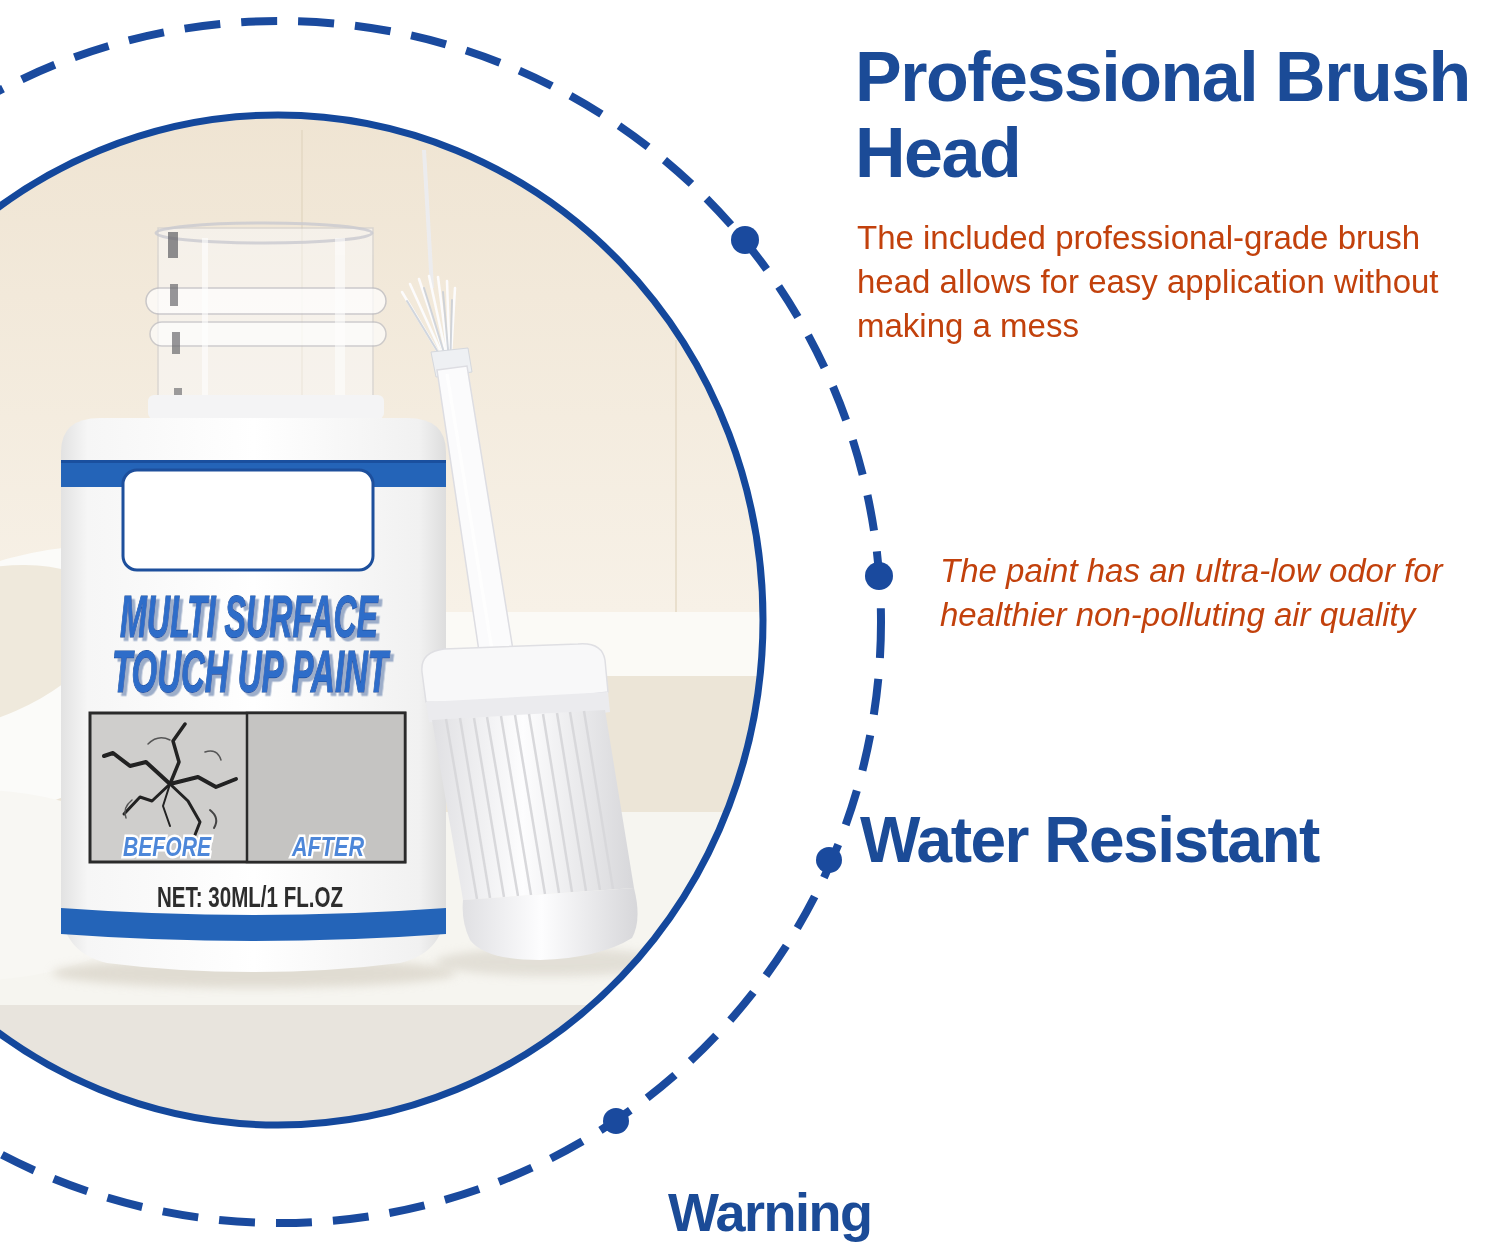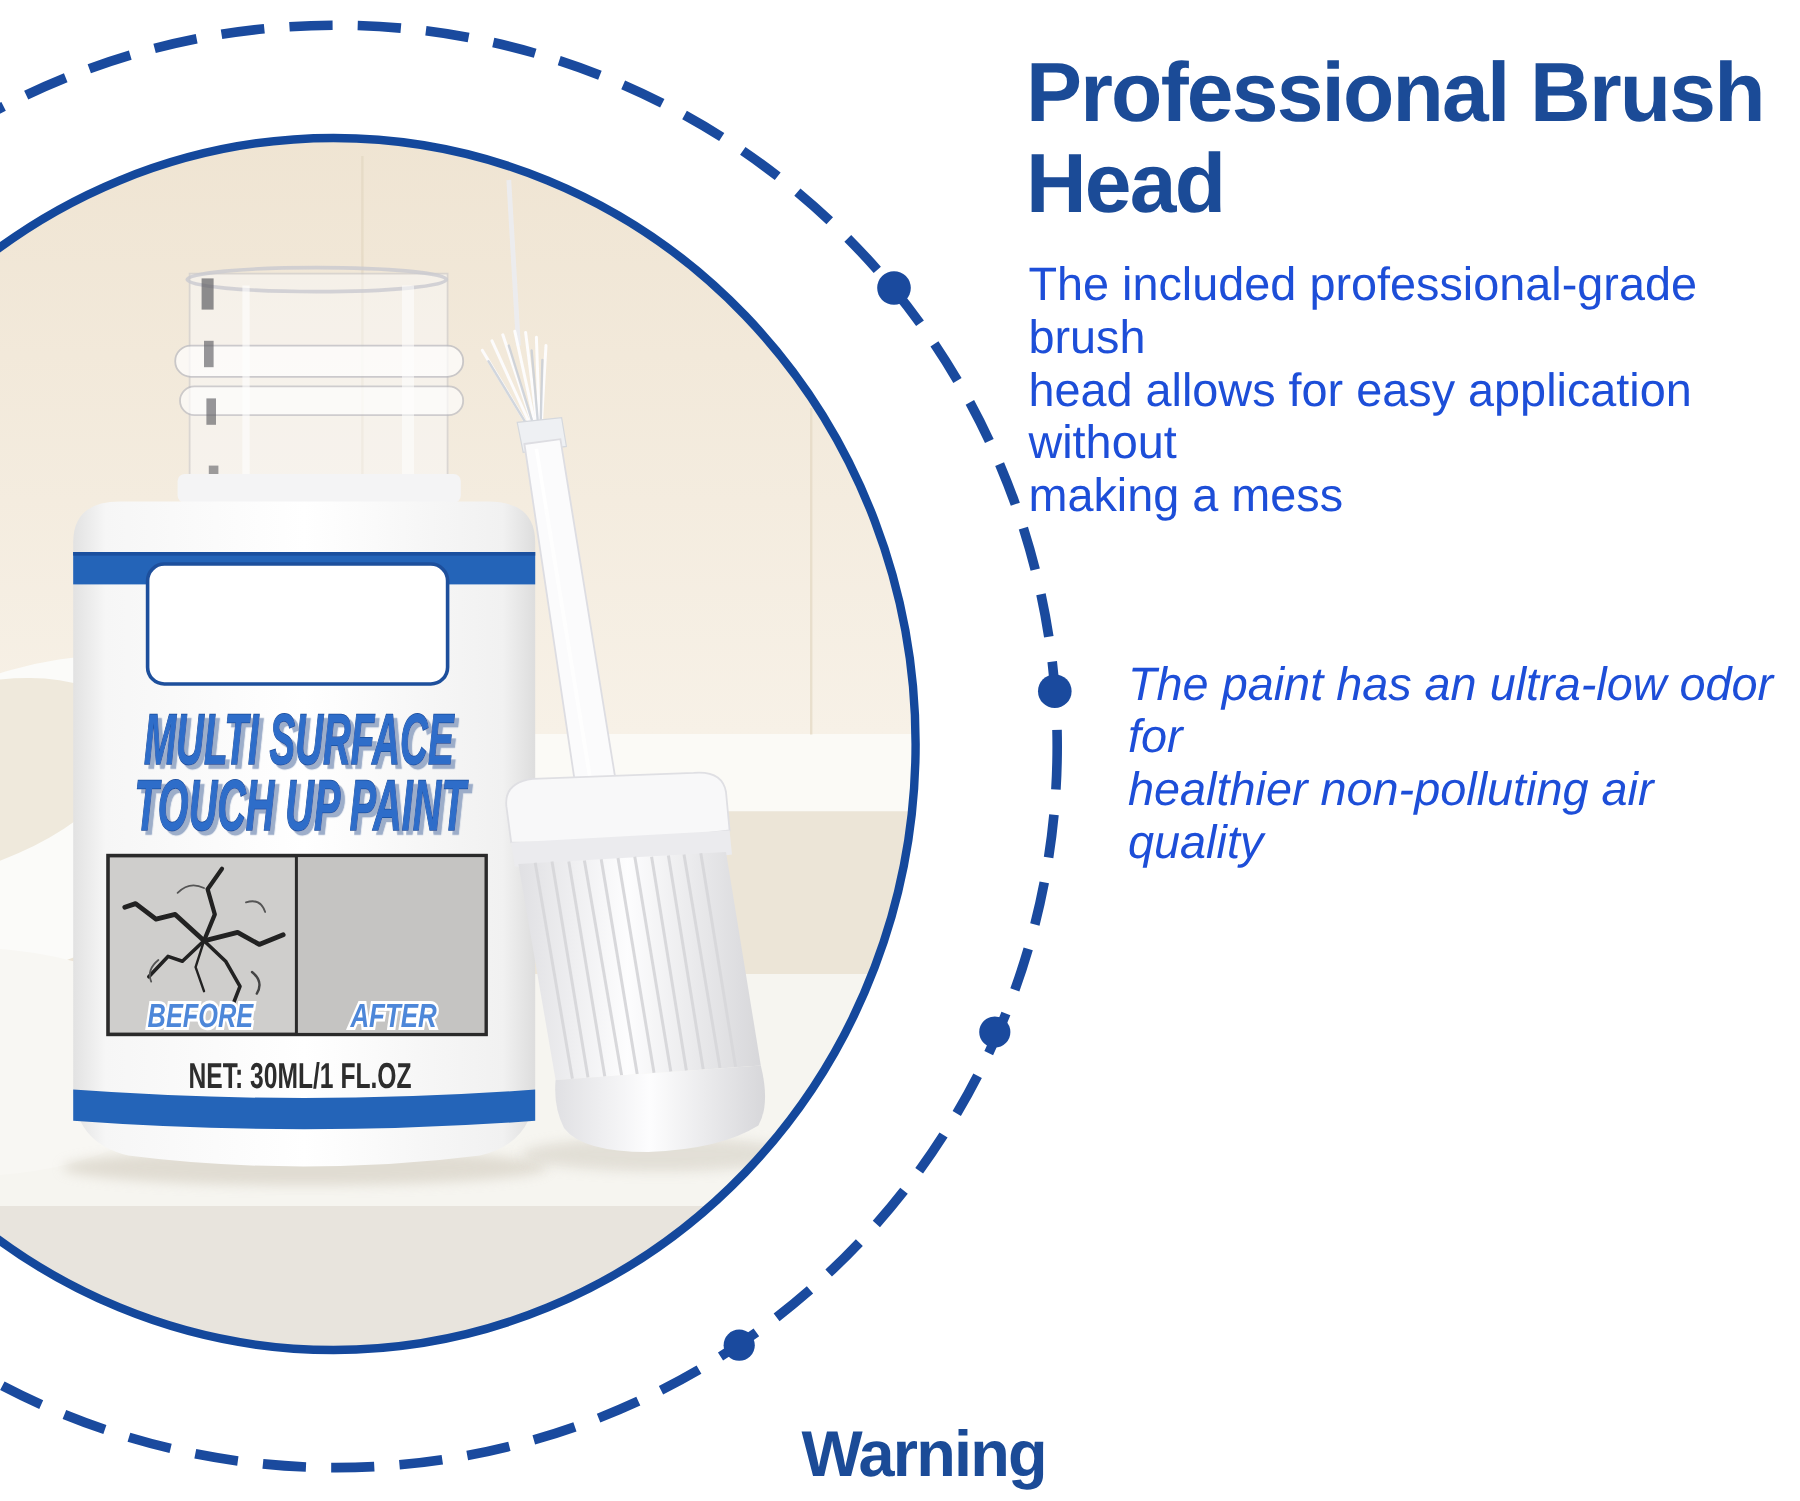--- a/index.html
+++ b/index.html
@@ -6,21 +6,21 @@
   .stage{
     position:relative;width:1500px;height:1251px;overflow:hidden;
     background:#ffffff;font-family:"Liberation Sans", sans-serif;
   }
   .stage svg{position:absolute;left:0;top:0;}
   .feature{position:absolute;}
   .feature-title{
     font-weight:bold;color:#1b4b97;letter-spacing:-1.5px;line-height:1.08;
   }
   .feature-body{
-    color:#1d4ed8;font-size:39px;line-height:44px;font-weight:400;
+    color:#c2410c;font-size:33px;line-height:44px;font-weight:400;
   }
   .f1-title{left:855px;top:40px;width:700px;font-size:70px;}
   .f1-body{left:857px;top:216px;}
   .f2-title{left:925px;top:462px;font-size:64px;}
   .f2-body{left:940px;top:549px;font-style:italic;}
   .f3-title{left:860px;top:806px;font-size:64px;}
   .f3-body{left:877px;top:884px;}
   .f4-title{left:668px;top:1183px;font-size:54px;}
   .f4-body{left:672px;top:1202px;}
 </style>
@@ -179,16 +179,17 @@
     <circle cx="879" cy="576" r="14" fill="#1a4a9e"></circle>
     <circle cx="829" cy="860" r="13" fill="#1a4a9e"></circle>
     <circle cx="616" cy="1121" r="13" fill="#1a4a9e"></circle>
   </svg>
 
   <div class="feature feature-title f1-title">Professional Brush Head</div>
   <div class="feature feature-body f1-body">The included professional-grade brush<br>head allows for easy application without<br>making a mess</div>
 
   <div class="feature feature-body f2-body">The paint has an ultra-low odor for<br>healthier non-polluting air quality</div>
 
+  <div class="feature feature-title f3-title">Water Resistant</div>
 
   <div class="feature feature-title f4-title">Warning</div>
 
 </div>
 
 </body></html>

